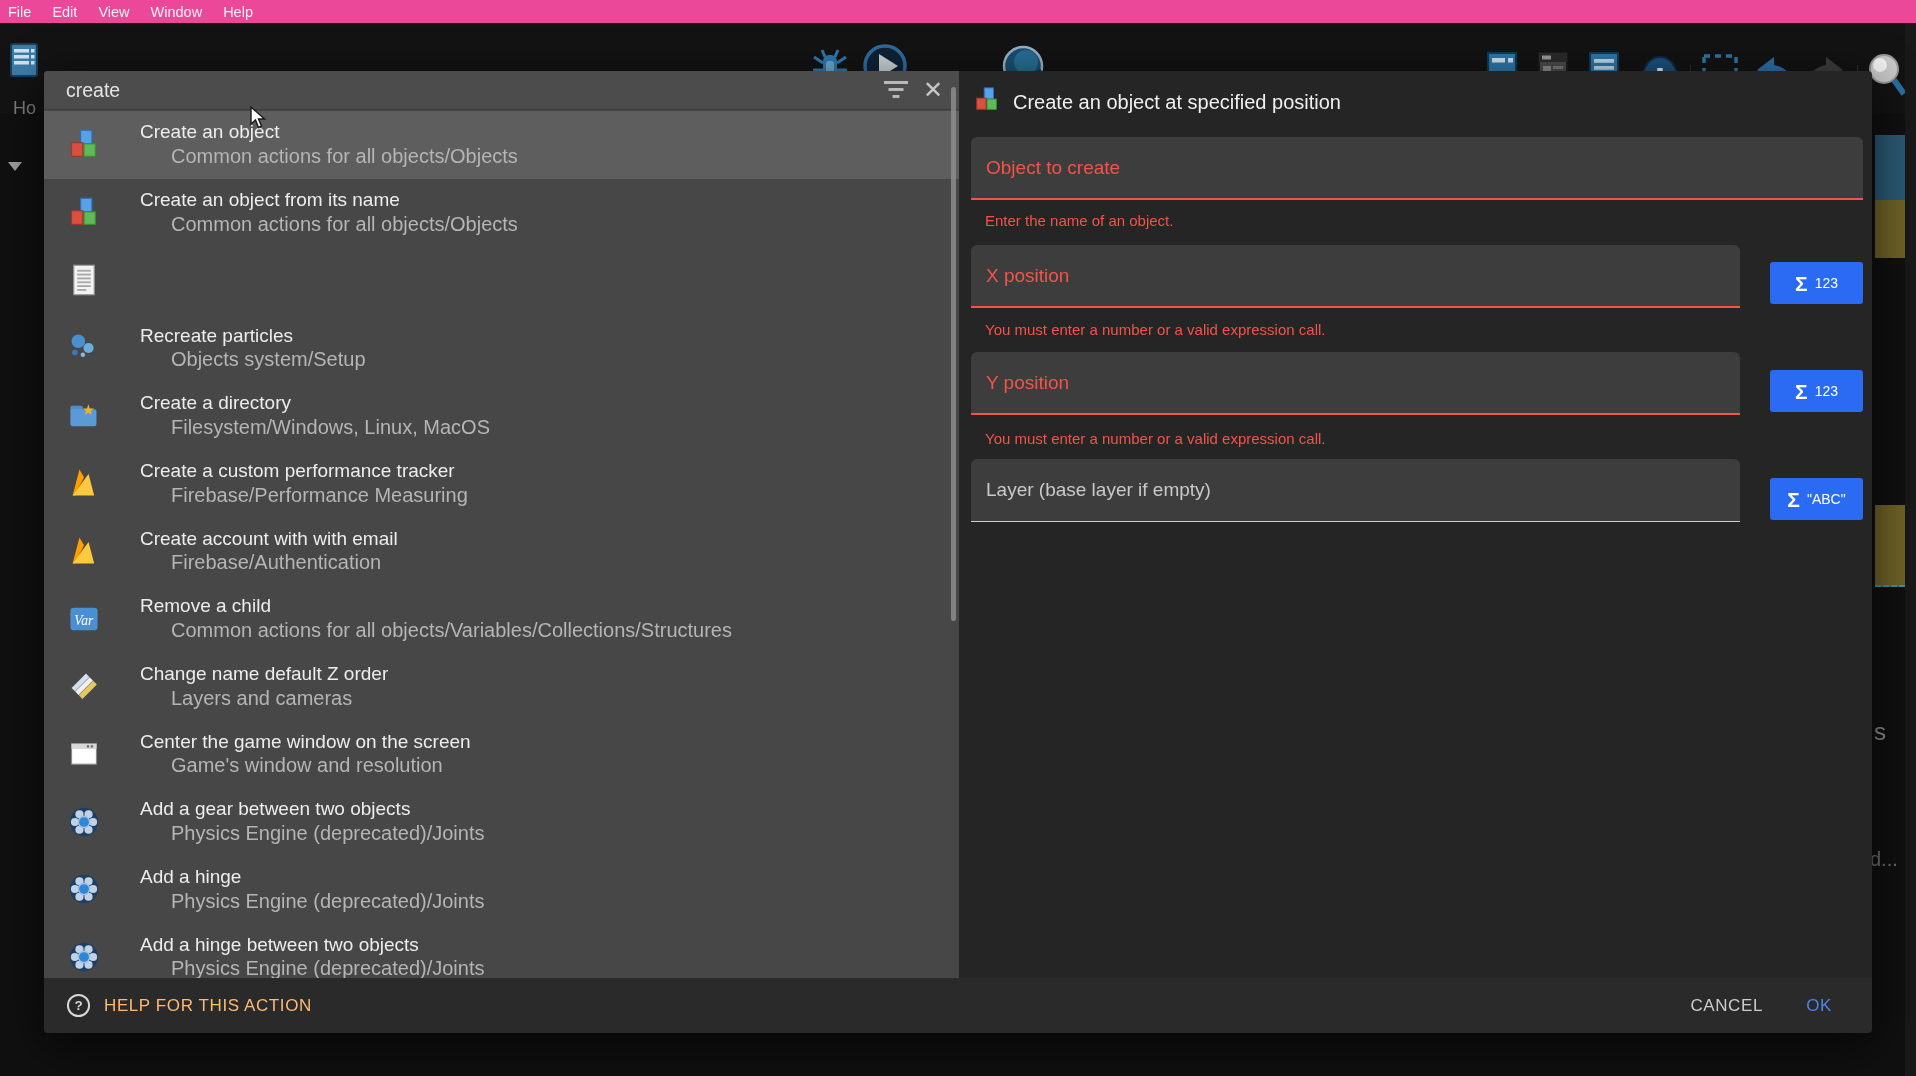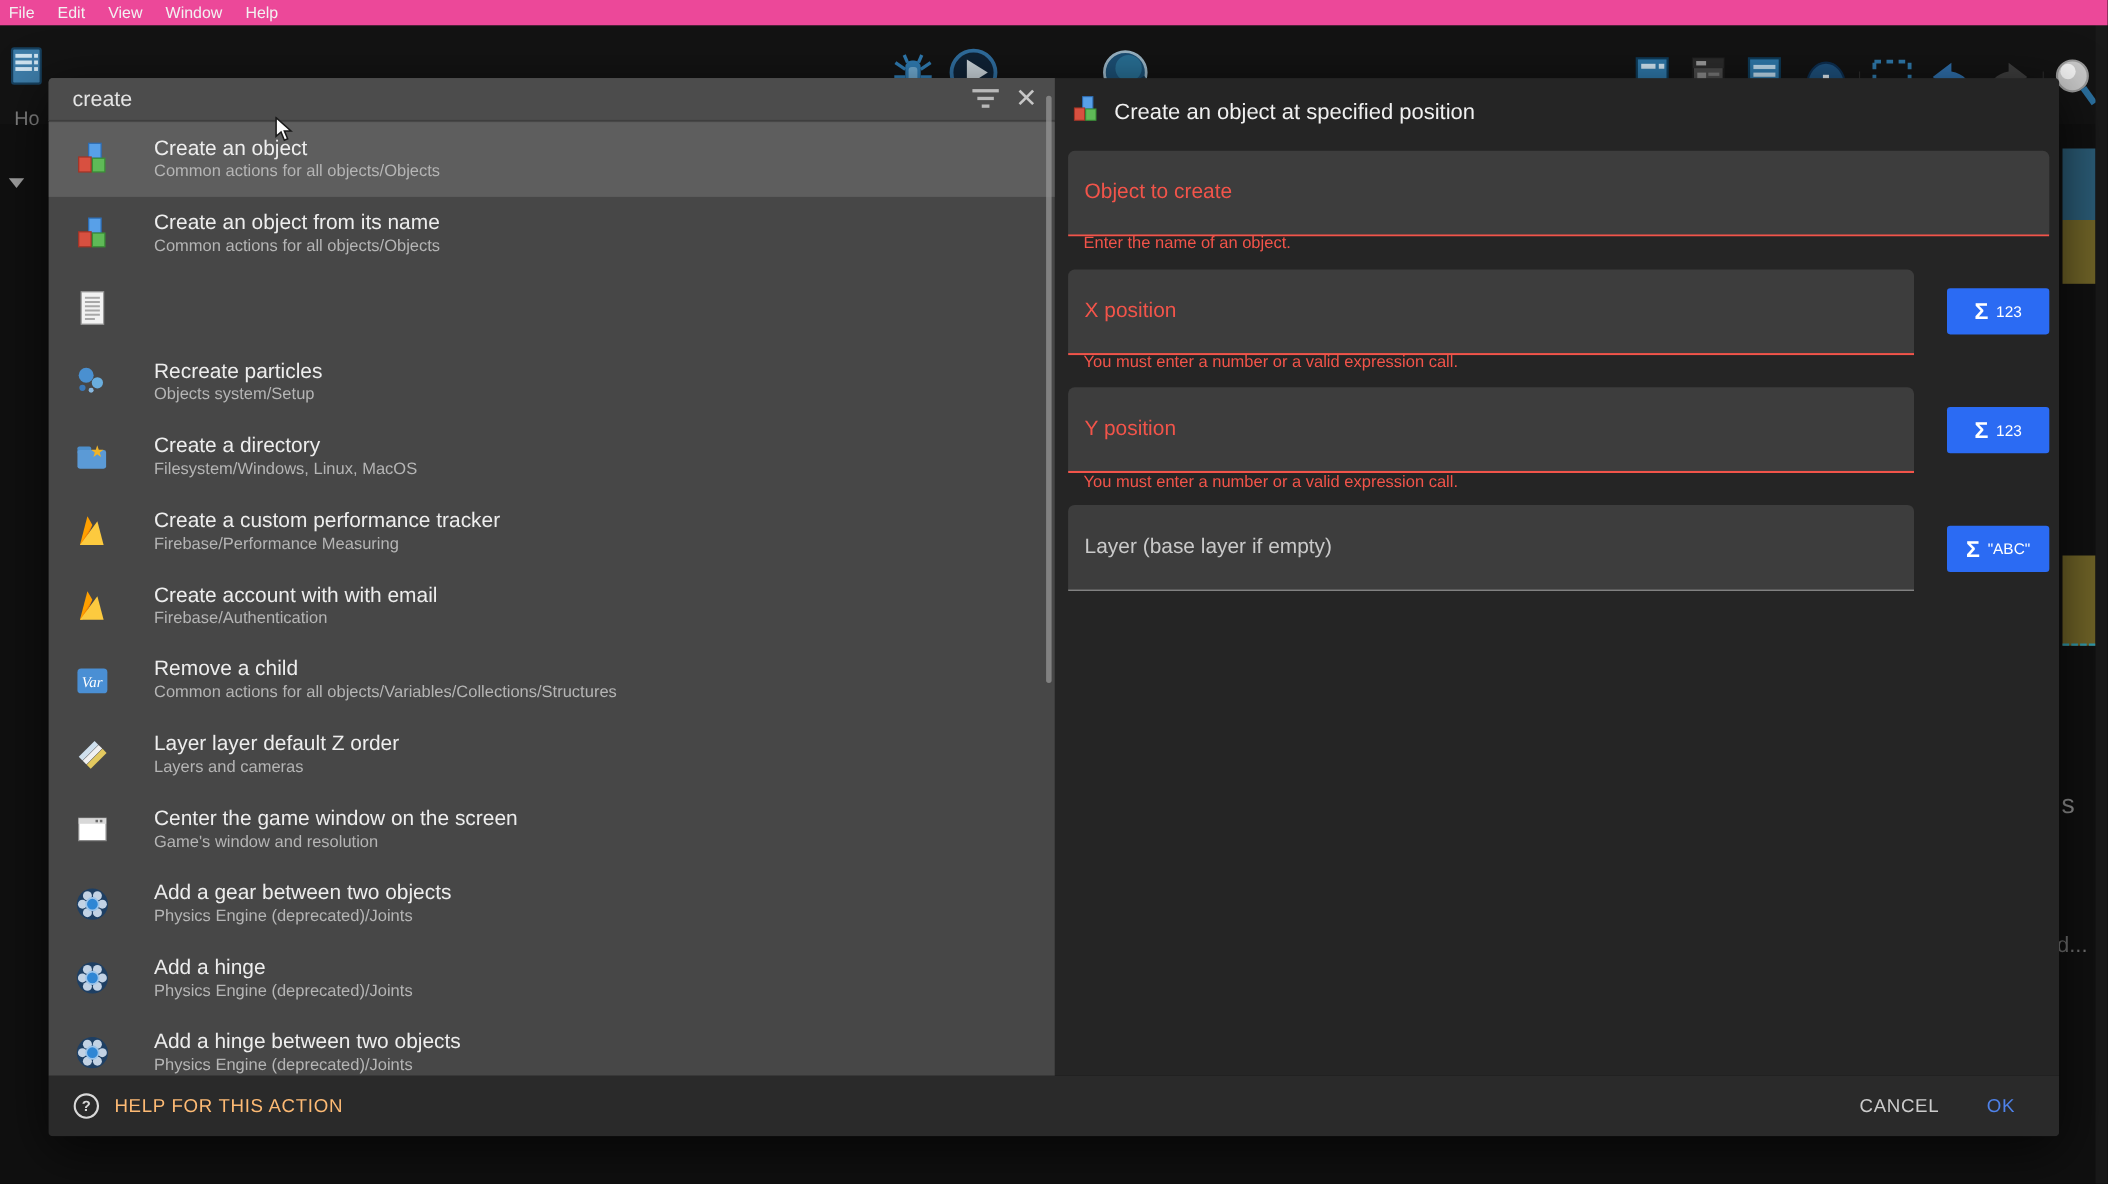--- a/index.html
+++ b/index.html
@@ -38,31 +38,31 @@
   #filter-icon i:nth-child(2){ top:9px; width:15px; }
   #filter-icon i:nth-child(3){ top:16px; width:7px; }
   #close-icon { margin-right:16px; color:#c6c6c6; font-size:24px; line-height:22px; }
 
   #action-list { position:absolute; left:0; top:40px; width:915px; height:867px; overflow:hidden; }
   .arow { height:67.7px; display:flex; align-items:center; padding-left:23px; }
   .arow.sel { background:#5e5e5e; }
   .aicon { width:34px; height:34px; flex:0 0 34px; margin-right:39px; }
   .aicon svg { width:34px; height:34px; }
   .atitle { color:#ededed; font-size:19px; line-height:1.25; }
-  .asub { color:#b5b5b5; font-size:15px; line-height:1.25; }
+  .asub { color:#b5b5b5; font-size:20px; line-height:1.25;margin-left:31px; }
   #list-scrollbar { position:absolute; right:3px; top:16px; width:5px; height:534px;
     background:#949494; border-radius:3px; opacity:.75; }
 
   
   #right-pane { position:absolute; left:915px; top:0; width:913px; height:907px; background:#252525; }
   #detail-header { position:absolute; left:14px; top:0; height:62px; display:flex; align-items:center; gap:12px; }
   #detail-header svg { width:28px; height:28px; }
   #detail-title { color:#f0f0f0; font-size:20px; }
 
-  .finput { position:absolute; left:12px; height:78px; background:#3d3d3d;
+  .finput { position:absolute; left:12px; height:63px; background:#3d3d3d;
     border-radius:6px 6px 0 0; display:flex; align-items:center; width:769px; }
   .finput.full { width:892px; }
   .finput.error { border-bottom:2.5px solid var(--error,#f2544a); }
   .finput.normal { border-bottom:1.5px solid #cfcfcf; }
   .flabel { margin-left:15px; font-size:19px; }
   .finput.error .flabel { color:var(--error,#f2544a); }
   .finput.normal .flabel { color:#c9c9c9; }
   .fhelper { position:absolute; left:26px; font-size:15px; color:var(--error,#f2544a); }
   .fbtn { position:absolute; left:811px; width:93px; height:42px; background:var(--accent,#2b6bf3);
     border-radius:3px; display:flex; align-items:center; justify-content:center; gap:7px; }
@@ -317,21 +317,21 @@
         </div>
         <div class="arow">
           <span class="aicon"><svg viewBox="0 0 30 30">
               <g transform="rotate(-45 15 15)">
                 <rect x="6" y="8.5" width="18" height="4.2" fill="#cfe0ee"></rect>
                 <rect x="6" y="13" width="18" height="4.2" fill="#f0f0f0"></rect>
                 <rect x="6" y="17.5" width="18" height="4.6" fill="#e3c95f"></rect>
               </g>
             </svg></span>
           <div>
-            <div class="atitle">Layer layer default Z order</div>
+            <div class="atitle">Change name default Z order</div>
             <div class="asub">Layers and cameras</div>
           </div>
         </div>
         <div class="arow">
           <span class="aicon"><svg viewBox="0 0 30 30">
               <rect x="4" y="6" width="22" height="18" fill="#ffffff" stroke="#8a8a8a"></rect>
               <rect x="4" y="6" width="22" height="4.5" fill="#d8d8d8"></rect>
               <rect x="21" y="7.3" width="2" height="2" fill="#6a6a6a"></rect>
               <rect x="17.5" y="7.3" width="2" height="2" fill="#6a6a6a"></rect>
             </svg></span>

